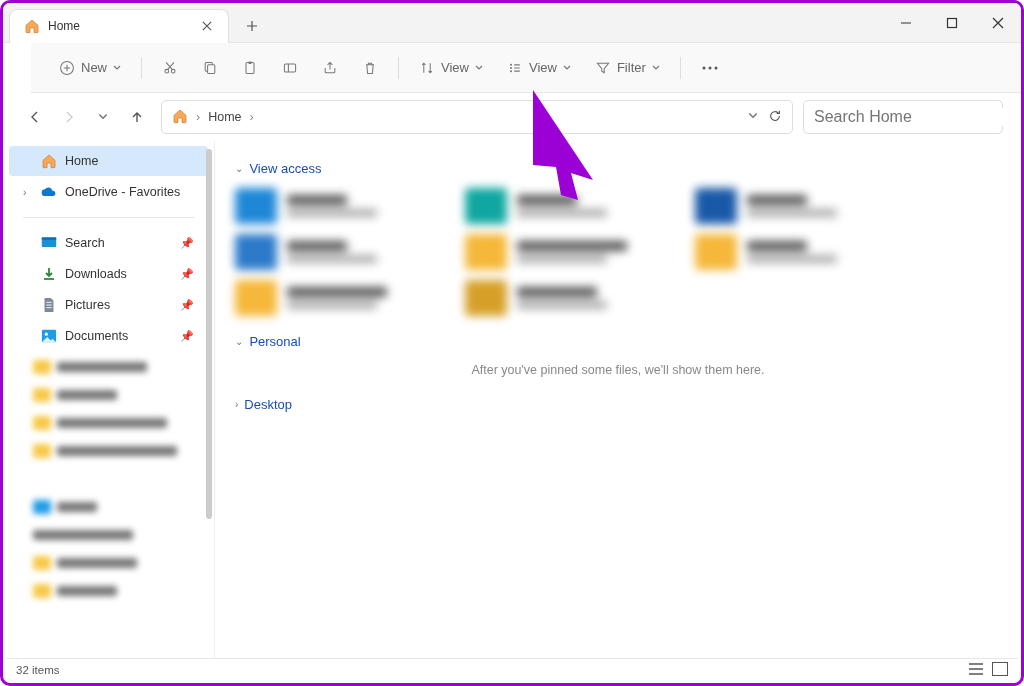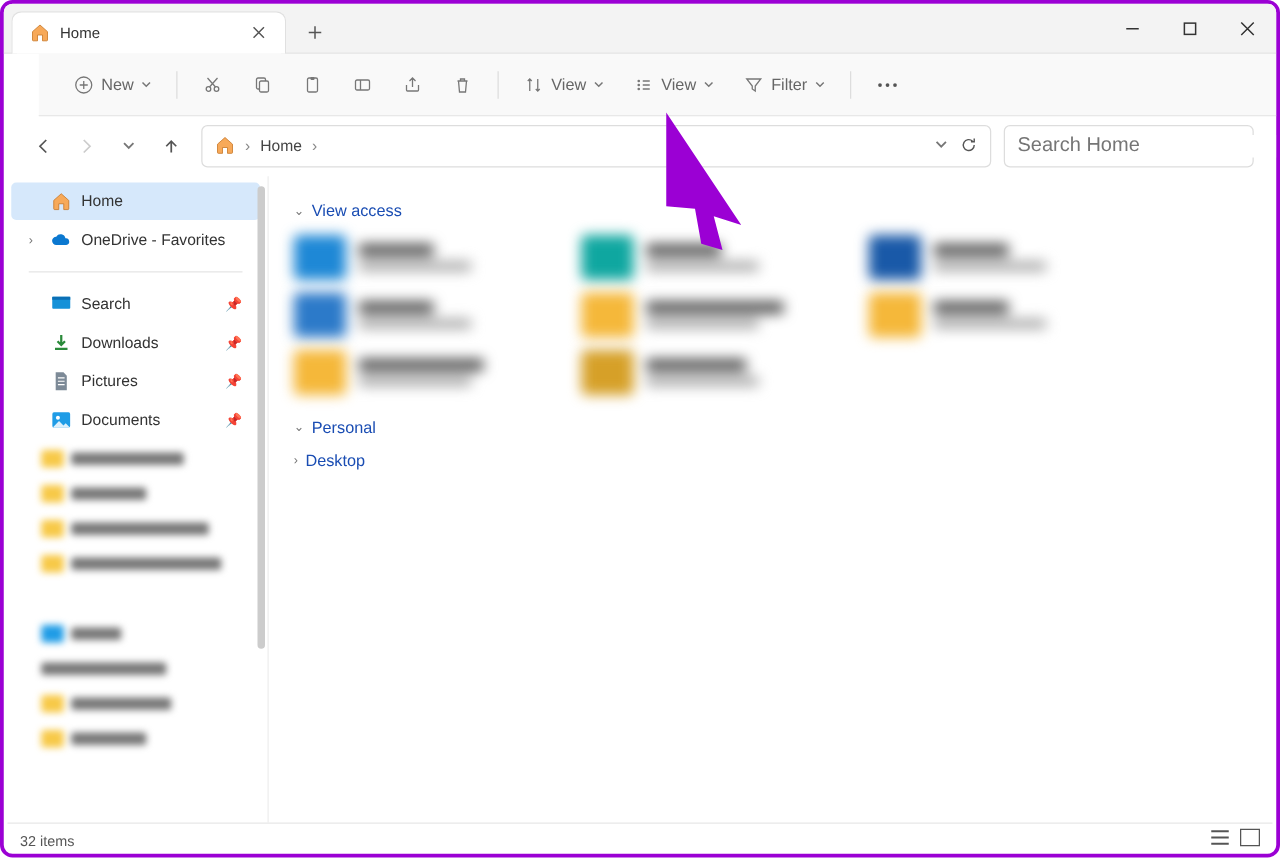--- a/index.html
+++ b/index.html
@@ -38,21 +38,21 @@
 .content { flex: 1; padding: 12px 20px; overflow: auto; }
 .section-hdr { display: flex; align-items: center; gap: 6px; font-size: 13px; color: #1a4db3; margin: 8px 0 12px; cursor: pointer; }
 .section-hdr .chev { font-size: 10px; color: #777; }
 .qa-grid { display: flex; flex-wrap: wrap; gap: 10px 40px; margin-bottom: 18px; }
 .qa-item { display: flex; gap: 10px; align-items: center; width: 190px; filter: blur(5px); }
 .qa-icon { width: 42px; height: 36px; border-radius: 4px; }
 .qa-text { display: flex; flex-direction: column; gap: 4px; }
 .qa-line1 { height: 10px; width: 60px; background: #555; border-radius: 2px; }
 .qa-line2 { height: 8px; width: 90px; background: #aaa; border-radius: 2px; }
 .fav-empty { text-align: center; color: #888; font-size: 12.5px; margin: 14px 0 20px; }
-.statusbar { position: absolute; bottom: 3px; left: 3px; right: 3px; height: 22px; border-top: 1px solid #e8e8e8; display: flex; align-items: flex-end; padding: 0 10px; font-size: 11.5px; color: #555; background: #fff; }
+.statusbar { position: absolute; bottom: 3px; left: 3px; right: 3px; height: 22px; border-top: 1px solid #e8e8e8; display: flex; align-items: center; padding: 0 10px; font-size: 11.5px; color: #555; background: #fff; }
 .status-right { margin-left: auto; display: flex; gap: 8px; }
 .view-toggle { width: 16px; height: 14px; border: 1.5px solid #555; cursor: pointer; }
 .cursor-arrow { position: absolute; left: 520px; top: 82px; pointer-events: none; z-index: 99; }
 .icon-svg { width: 16px; height: 16px; }
 </style>
 </head>
 <body>
 
 <div class="titlebar">
   <div class="tab">
@@ -378,20 +378,21 @@
             <div class="qa-line1" style="width:80px"></div>
             <div class="qa-line2"></div>
           </div>
         </div>
     </div>
 
     <div class="section-hdr">
       <span class="chev">⌄</span>
       <span>Personal</span>
     </div>
+    <div class="fav-empty">After you've pinned some files, we'll show them here.</div>
 
     <div class="section-hdr">
       <span class="chev">›</span>
       <span>Desktop</span>
     </div>
   </div>
 </div>
 
 <div class="statusbar">
   <span>32 items</span>

